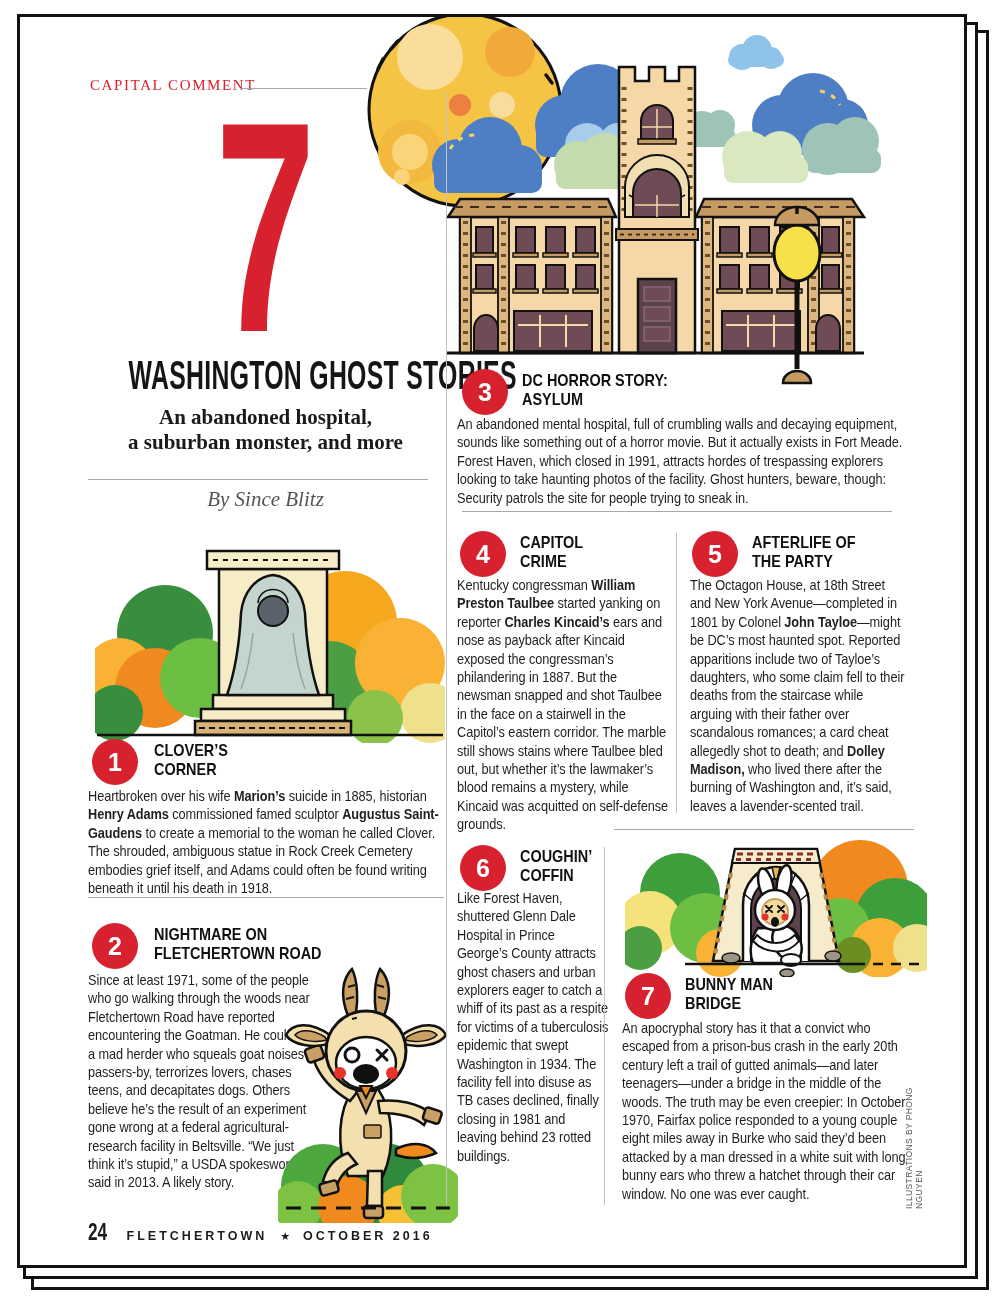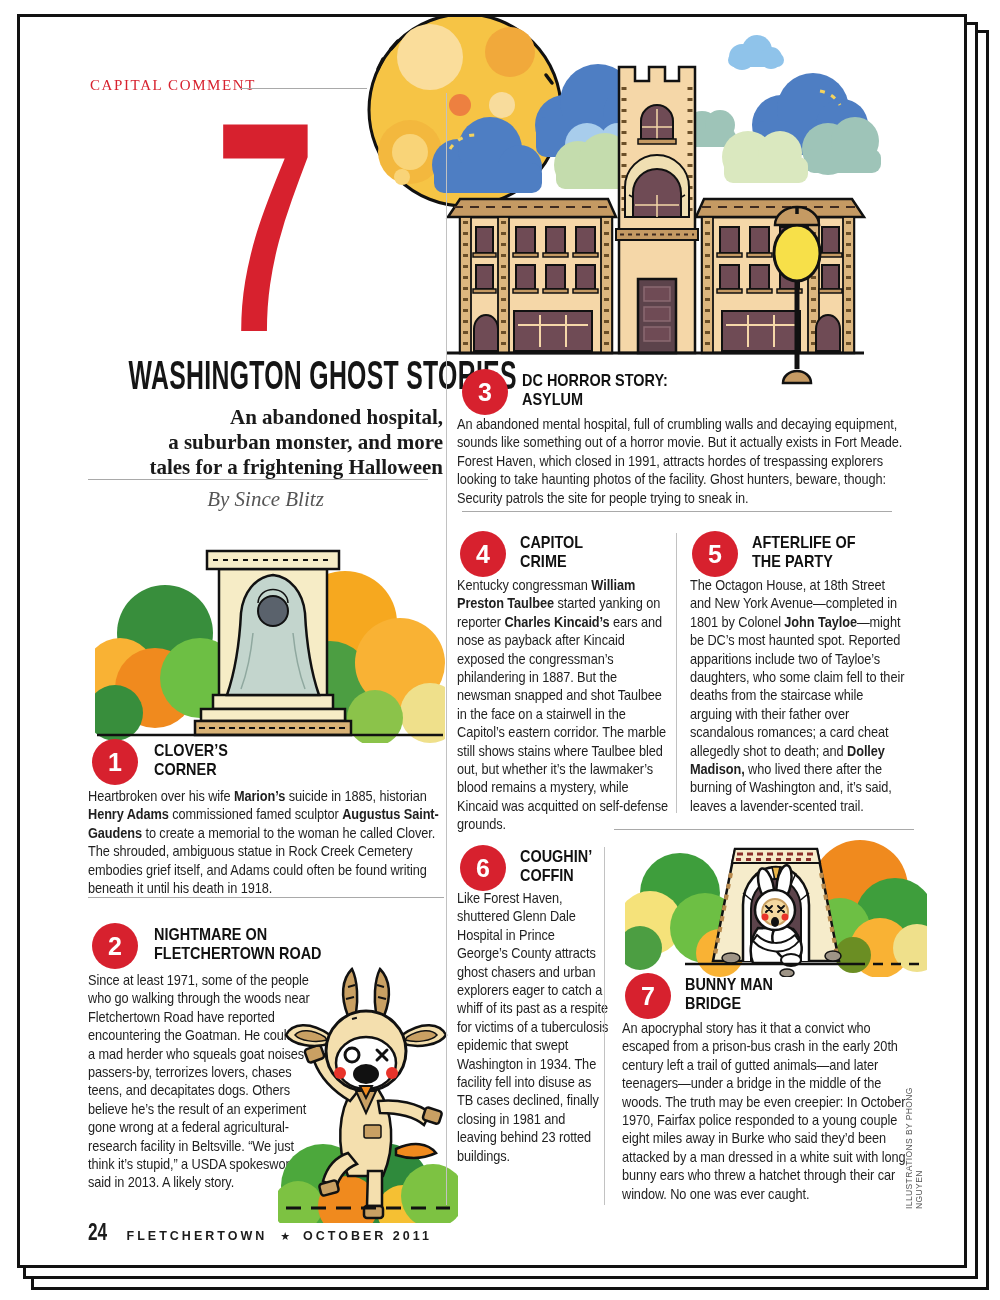--- a/index.html
+++ b/index.html
@@ -19,21 +19,21 @@
             letter-spacing:1.6px; color:#D7212E; }
   .rule  { height:1px; background:#a9a9a9; }
   .vrule { width:1px; background:#c2c2c2; }
 
   .big-seven { left:68px; top:60px; width:355px; text-align:center; color:#D7212E;
                font-size:300px; line-height:1; font-weight:700;
                transform:scaleX(0.6); transform-origin:50% 0; white-space:nowrap; }
   .headline { left:25px; top:336px; width:440px; text-align:center; font-size:40px;
               font-weight:700; letter-spacing:0.5px; white-space:nowrap;
               transform:scaleX(0.62); transform-origin:50% 0; color:#151515; }
-  .deck { left:68px; top:388px; width:355px; text-align:right;
+  .deck { left:68px; top:388px; width:355px; text-align:center;
           font-family:"Liberation Serif", serif; font-weight:700;
           font-size:21px; line-height:25px; color:#1a1a1a; }
   .byline { left:68px; top:470px; width:355px; text-align:center;
             font-family:"Liberation Serif", serif; font-style:italic;
             font-size:21px; color:#555; }
 
   .num { width:46px; height:46px; border-radius:50%; background:#D7212E; color:#fff;
          display:flex; align-items:center; justify-content:center;
          font-size:25px; font-weight:700; }
   .stitle { font-size:17px; font-weight:700; line-height:19px; color:#111;
@@ -240,21 +240,20 @@
   </svg>
 
   <div class="kicker" style="left:70px; top:60px;">CAPITAL COMMENT</div>
   <div class="rule" style="left:220px; top:71px; width:127px;"></div>
 
   <div class="big-seven">7</div>
   <div class="headline">WASHINGTON GHOST STORIES</div>
   <div class="deck">
     <div>An abandoned hospital,</div>
     <div>a suburban monster, and more</div>
-    <div>tales for a frightening Halloween</div>
   </div>
   <div class="rule" style="left:68px; top:462px; width:340px;"></div>
   <div class="byline">By Since Blitz</div>
 
   <svg style="left:75px; top:496px; width:350px; height:230px;" viewBox="0 0 350 230">
     <g>
       <circle cx="70" cy="120" r="48" fill="#388E3C"></circle>
       <circle cx="25" cy="160" r="35" fill="#F9B234"></circle>
       <circle cx="60" cy="175" r="40" fill="#F08A1E"></circle>
       <circle cx="105" cy="165" r="40" fill="#6DBF44"></circle>
@@ -441,16 +440,16 @@
     <div>BRIDGE</div>
   </div>
   <p class="body" style="left:602px; top:1002px; width:336px;"><span>An apocryphal story has it that a convict who escaped from a prison-bus crash in the early 20th century left a trail of gutted animals—and later teenagers—under a bridge in the middle of the woods. The truth may be even creepier: In October 1970, Fairfax police responded to a young couple eight miles away in Burke who said they’d been attacked by a man dressed in a white suit with long bunny ears who threw a hatchet through their car window. No one was ever caught.</span></p>
 
   <div class="credit">ILLUSTRATIONS BY PHONG NGUYEN</div>
 
   <div class="footer">
     <span class="pageno">24</span>
     <span class="mag">FLETCHERTOWN</span>
     <span class="star">★</span>
-    <span class="issue">OCTOBER 2011</span>
+    <span class="issue">OCTOBER 2016</span>
   </div>
 
 </div>
 
 </body></html>

